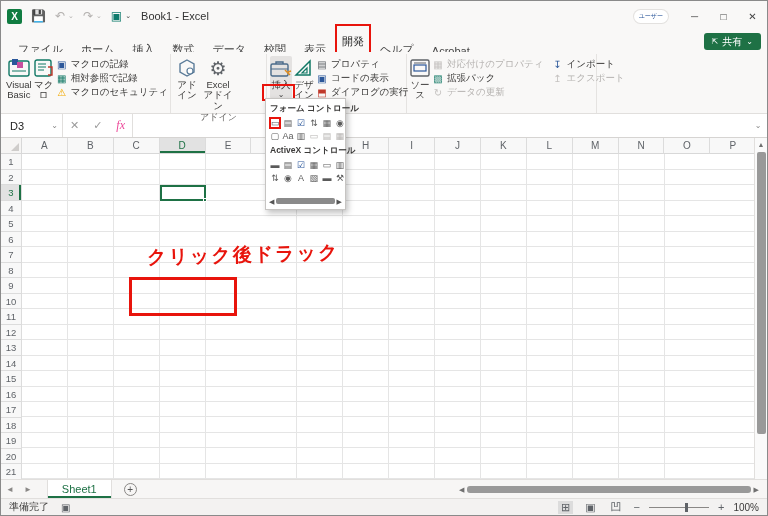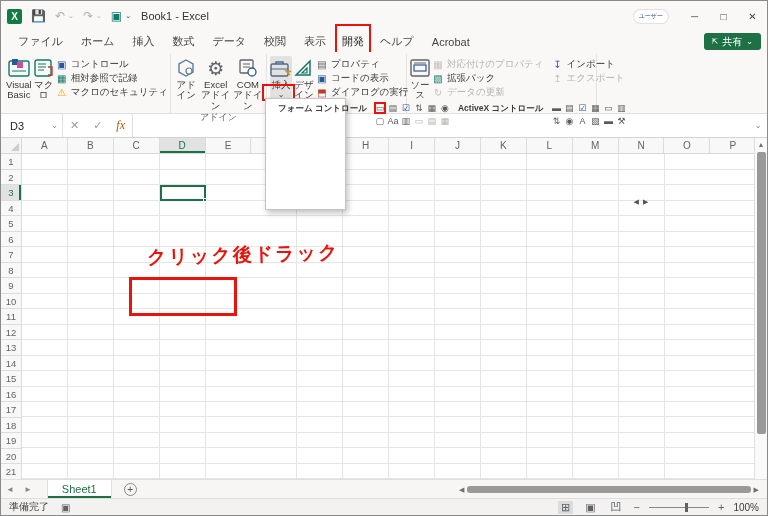--- a/index.html
+++ b/index.html
@@ -41,21 +41,21 @@
   .insert-btn { background:#e4e2e1; border-radius:2px; }
   .caret { font-size:8px; color:#444; line-height:1; }
   .gear { font-size:19px; color:#5f6368; line-height:1; }
   
   .red-box-caret { position:absolute; left:261px; top:83px; width:33px; height:17px; border:2px solid #e8140c; z-index:40; }
   
   .fbar { height:24px; background:#fff; border-bottom:1px solid #d6d4d2; display:flex; align-items:stretch; }
   .namebox { width:62px; border-right:1px solid #e1dfdd; display:flex; align-items:center; padding:0 4px 0 9px; font-size:11px; color:#222; }
   .namebox .caret { margin-left:auto; color:#888; }
   .fx-ics { width:70px; display:flex; align-items:center; justify-content:space-around; border-right:1px solid #e1dfdd; color:#9a9a9a; font-size:11px; }
-  .fx-ics .fx { font-style:italic; font-family:"Liberation Serif", serif; color:#a16207; font-size:12px; }
+  .fx-ics .fx { font-style:italic; font-family:"Liberation Serif", serif; color:#ec4899; font-size:12px; }
   .fbar-input { flex:1; }
   .fbar-caret { width:18px; display:flex; align-items:center; justify-content:center; color:#888; font-size:8px; }
   
   .gridwrap { position:relative; height:341px; background:#fff; overflow:hidden; }
   .colheads { display:flex; height:16px; }
   .corner { width:21px; background:#f6f5f4; border-right:1px solid #d8d8d8; border-bottom:1px solid #d8d8d8; position:relative; }
   .corner:after { content:""; position:absolute; right:2px; bottom:2px; border-left:8px solid transparent; border-bottom:8px solid #cfcdcb; }
   .colh { width:45.9px; background:#f8f8f8; border-right:1px solid #dcdcdc; border-bottom:1px solid #d8d8d8; font-size:10px; color:#5f6368; text-align:center; line-height:15px; }
   .colh.sel { background:#e2e2e2; box-shadow:inset 0 -2px 0 #1e7145; color:#1e7145; }
   .gridbody { display:flex; height:325px; }
@@ -69,21 +69,21 @@
   }
   .sel-cell { position:absolute; left:137.7px; top:31px; width:46px; height:16px; border:2px solid #1e7145; background:#fff; }
   .sel-handle { position:absolute; right:-3px; bottom:-3px; width:4px; height:4px; background:#1e7145; border:1px solid #fff; }
   .vscroll { position:absolute; right:0; top:0; bottom:0; width:13px; background:#fafafa; border-left:1px solid #e1dfdd; display:flex; flex-direction:column; align-items:center; }
   .vscroll .arr { font-size:7px; color:#707070; height:14px; line-height:14px; }
   .vthumb { width:9px; height:282px; background:#999; border-radius:2px; }
   
   .anno-text { position:absolute; left:125px; top:88px; font-size:19px; font-weight:900; color:#e8140c; letter-spacing:2px; transform:rotate(-1.5deg); white-space:nowrap; }
   .anno-rect { position:absolute; left:107px; top:123px; width:108px; height:39px; border:3px solid #e8140c; }
   
-  .dropdown { position:absolute; left:264px; top:97px; width:81px; height:112px; background:#fff; border:1px solid #c6c4c2; box-shadow:2px 3px 6px rgba(0,0,0,.25); z-index:50; padding:3px 8px 2px; display:flex; }
+  .dropdown { position:absolute; left:264px; top:97px; width:81px; height:112px; background:#fff; border:1px solid #c6c4c2; box-shadow:2px 3px 6px rgba(0,0,0,.25); z-index:50; padding:3px 0 2px; display:flex; flex-direction:column; }
   .dd-label { font-size:8.5px; font-weight:bold; color:#3b3a39; padding:1px 4px 2px; white-space:nowrap; }
   .dd-grid { display:grid; grid-template-columns:repeat(6, 12px); grid-auto-rows:12px; gap:1px; padding:0 3px; margin-bottom:2px; }
   .dd-ic { font-size:9px; line-height:12px; text-align:center; color:#5a5a5a; }
   .dd-ic.blue { color:#2b579a; }
   .dd-ic.boxed { border:2px solid #e8140c; line-height:8px; }
   .dd-scroll { margin:auto 3px 1px; height:10px; display:flex; align-items:center; gap:2px; }
   .dd-scroll .a { font-size:7px; color:#555; line-height:1; }
   .dd-thumb { flex:1; height:6px; background:#8a8a8a; border-radius:2px; }
   
   .sheetbar { height:19px; background:#f7f6f5; border-top:1px solid #e1dfdd; display:flex; align-items:center; position:relative; font-size:11px; }
@@ -122,21 +122,21 @@
     <span class="doc-title">Book1  -  Excel</span>
     <div class="tb-right">
       <span class="user-badge">ユーザー</span>
       <span class="winbtn">─</span>
       <span class="winbtn">□</span>
       <span class="winbtn">✕</span>
     </div>
   </div>
 
   <div class="tabrow">
-    <span style="display:flex;align-items:center;">
+    <span style="display:flex;align-items:flex-end;">
         <span class="rtab">ファイル</span>
         <span class="rtab">ホーム</span>
         <span class="rtab">挿入</span>
         <span class="rtab">数式</span>
         <span class="rtab">データ</span>
         <span class="rtab">校閲</span>
         <span class="rtab">表示</span>
         <span class="rtab rtab-active">開発</span>
         <span class="rtab">ヘルプ</span>
         <span class="rtab">Acrobat</span>
@@ -171,21 +171,21 @@
                 <line x1="4" y1="8" x2="12" y2="8" stroke="#117865"></line>
                 <line x1="4" y1="11" x2="10" y2="11" stroke="#117865"></line>
                 <path d="M14 8 L18 8 L18 16 L14 16" fill="none" stroke="#c0392b" stroke-width="1.4"></path>
               </svg>
           </span>
           <span>マクロ</span>
         </div>
         <div class="smallstack">
           <div class="smallbtn">
             <span class="sic" style="color:#2b579a;">▣</span>
-            <span>コントロール</span>
+            <span>マクロの記録</span>
           </div>
           <div class="smallbtn">
             <span class="sic" style="color:#117865;">▦</span>
             <span>相対参照で記録</span>
           </div>
           <div class="smallbtn">
             <span class="sic" style="color:#f2a900;">⚠</span>
             <span>マクロのセキュリティ</span>
           </div>
         </div>
@@ -199,31 +199,20 @@
             <svg width="18" height="18" viewBox="0 0 18 18">
                 <polygon points="9,1 16,5 16,13 9,17 2,13 2,5" fill="none" stroke="#5b7c99" stroke-width="1.4"></polygon>
                 <circle cx="12" cy="12" r="3" fill="#fff" stroke="#5b7c99" stroke-width="1.2"></circle>
               </svg>
           </span>
           <span>アドイン</span>
         </div>
         <div class="bigbtn" style="width:32px;">
           <span class="bic gear">⚙</span>
           <span>Excel アドイン</span>
-        </div>
-        <div class="bigbtn" style="width:32px;">
-          <span class="bic">
-            <svg width="18" height="18" viewBox="0 0 18 18">
-                <rect x="1" y="1" width="13" height="13" rx="1" fill="none" stroke="#5f6368" stroke-width="1.3"></rect>
-                <line x1="4" y1="5" x2="11" y2="5" stroke="#5f6368"></line>
-                <line x1="4" y1="8" x2="11" y2="8" stroke="#5f6368"></line>
-                <circle cx="13" cy="13" r="4" fill="#fff" stroke="#2b579a" stroke-width="1.3"></circle>
-              </svg>
-          </span>
-          <span>COM アドイン</span>
         </div>
       </div>
       <div class="rg-label">アドイン</div>
     </div>
 
     <div class="rgroup" style="width:140px;">
       <div class="rg-body">
         <div class="bigbtn insert-btn" style="width:30px;">
           <span class="bic">
             <svg width="22" height="17" viewBox="0 0 22 17">

